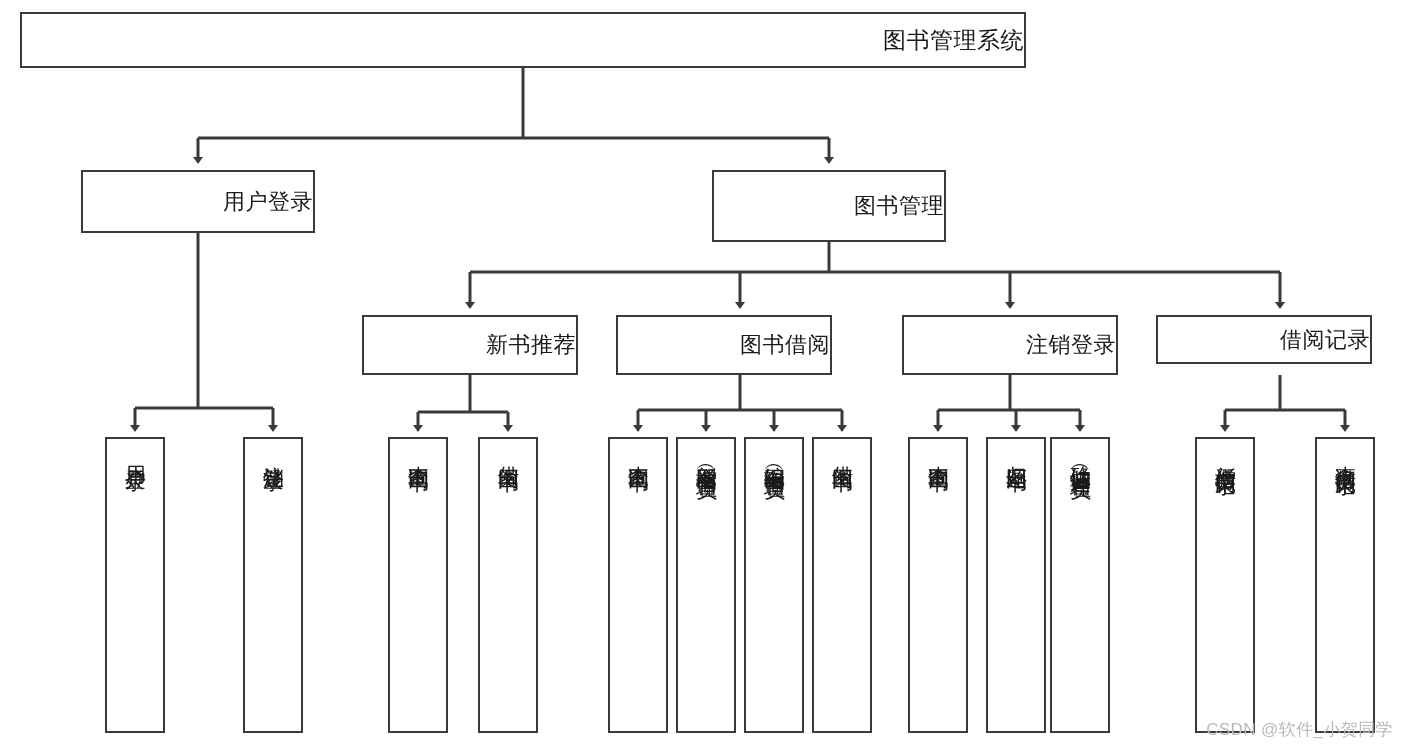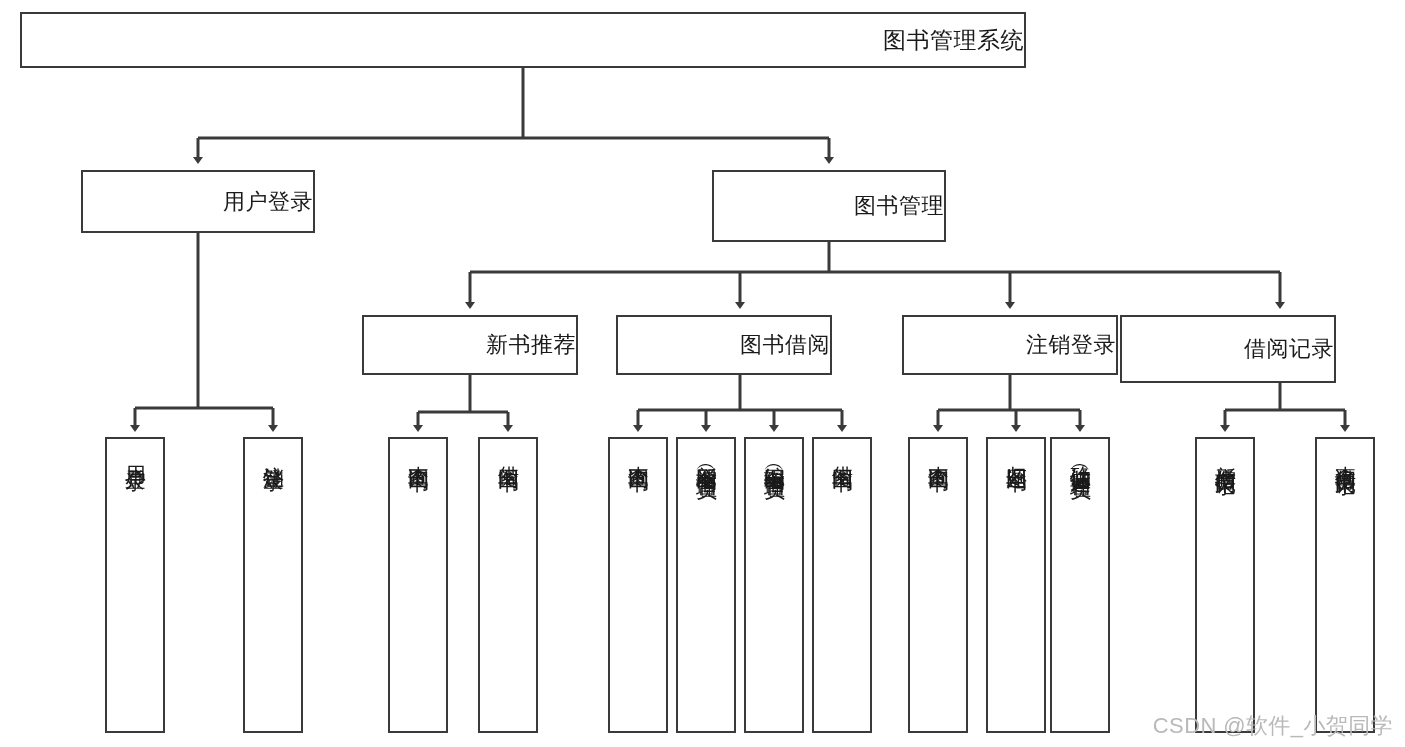--- a/index.html
+++ b/index.html
@@ -57,21 +57,21 @@
     font-size: 21px;
     line-height: 1.18;
     letter-spacing: 2px;
     white-space: nowrap;
     margin: 0 auto;
   }
   #watermark {
     position: absolute;
     right: 12px;
     bottom: 6px;
-    font-size: 22px;
+    font-size: 17px;
     color: #b9b9b9;
     letter-spacing: 0.4px;
     white-space: nowrap;
   }
 </style>
 </head>
 <body>
 
 <div id="canvas">
 
@@ -138,21 +138,21 @@
 
   <div class="node horiz" style="left:362px; top:315px; width:216px; height:60px;">
     <span class="node-label">新书推荐</span>
   </div>
   <div class="node horiz" style="left:616px; top:315px; width:216px; height:60px;">
     <span class="node-label">图书借阅</span>
   </div>
   <div class="node horiz" style="left:902px; top:315px; width:216px; height:60px;">
     <span class="node-label">注销登录</span>
   </div>
-  <div class="node horiz" style="left:1120px; top:315px; width:216px; height:68px;">
+  <div class="node horiz" style="left:1156px; top:315px; width:216px; height:49px;">
     <span class="node-label">借阅记录</span>
   </div>
 
   <div class="node vert" style="left:105px; top:437px; width:60px; height:296px;">
     <span class="node-label">用户登录</span>
   </div>
   <div class="node vert" style="left:243px; top:437px; width:60px; height:296px;">
     <span class="node-label">注销登录</span>
   </div>
   <div class="node vert" style="left:388px; top:437px; width:60px; height:296px;">

